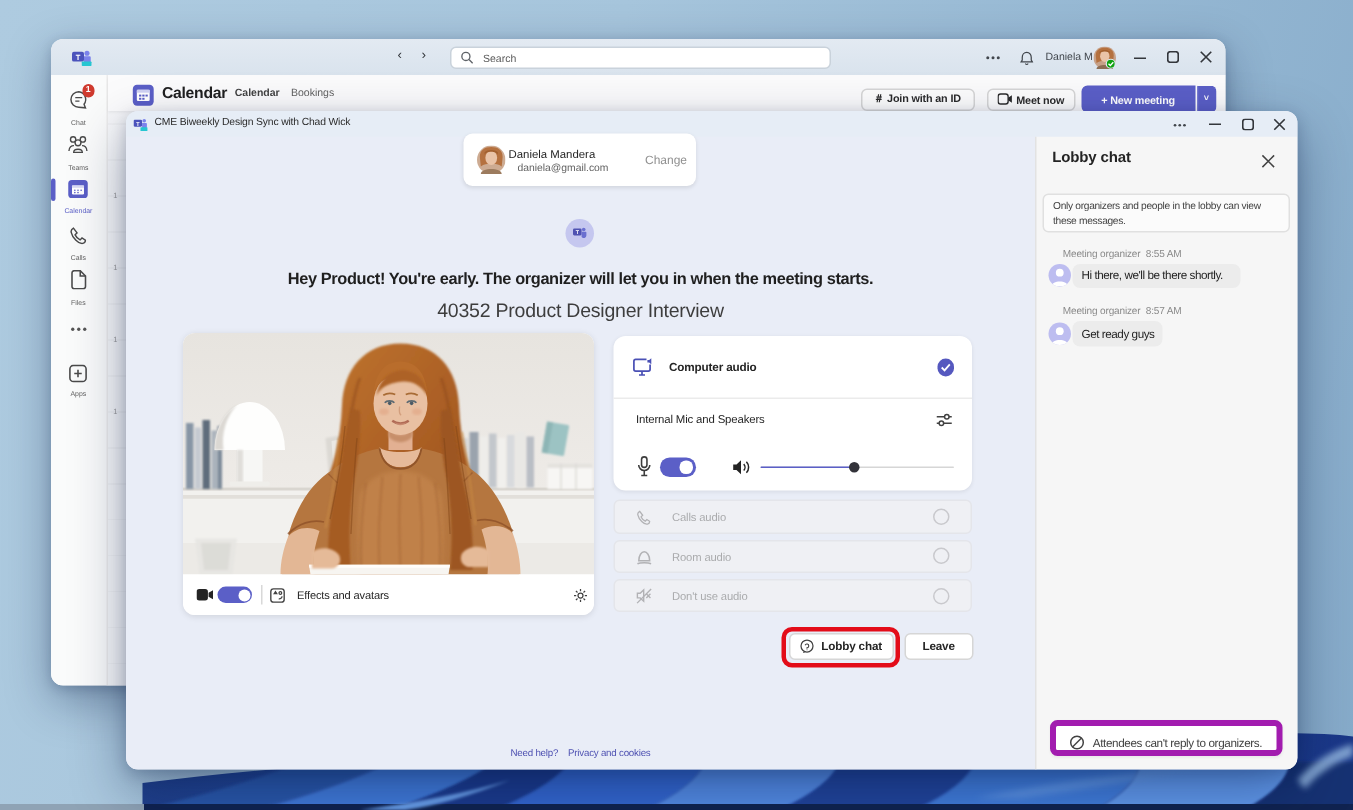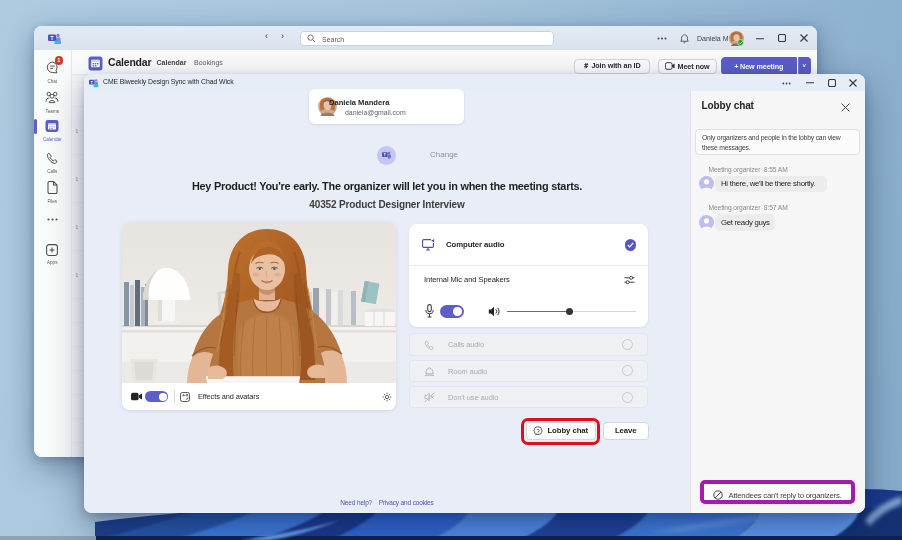--- a/index.html
+++ b/index.html
@@ -308,35 +308,35 @@
   </div>
 
   <div id="pcard">
     <svg class="abs" style="left:9px;top:8px" width="19" height="19" viewBox="0 0 15 15">
       <circle cx="7.5" cy="7.5" r="7.5" fill="#cdab92"></circle>
       <path d="M1.5 6 C1.5 2.5 4 0.8 7.5 0.8 C11 0.8 13.5 2.5 13.5 6 L13 11 C10 9 5 9 2 11 Z" fill="#b5713f"></path>
       <ellipse cx="7.5" cy="6.5" rx="3.1" ry="3.8" fill="#e9c3a7"></ellipse>
       <path d="M4 5 C4.5 2.8 10.5 2.8 11 5 L11 3.5 C9.5 2 5.5 2 4 3.5 Z" fill="#a2602f"></path>
       <path d="M2 15 C2 11.5 13 11.5 13 15 Z" fill="#9c7b5e"></path>
     </svg>
-    <span class="abs" style="left:20px;top:8.5px;font-size:7.6px;font-weight:700;color:#242424;">Daniela Mandera</span>
+    <span class="abs" style="left:30px;top:8.5px;font-size:7.6px;font-weight:400;color:#242424;">Daniela Mandera</span>
     <span class="abs" style="left:36px;top:19.5px;font-size:6.9px;color:#616161;">daniela@gmail.com</span>
-    <span class="abs" style="left:121px;top:12.5px;font-size:8px;color:#909090;margin-top:48px;">Change</span>
+    <span class="abs" style="left:121px;top:12.5px;font-size:8px;color:#909090;">Change</span>
   </div>
 
   <div class="abs" style="left:293px;top:72.5px;width:19px;height:19px;border-radius:50%;background:#c5c7ef;">
     <svg class="abs" style="left:4.5px;top:5px" width="10" height="9" viewBox="0 0 28 24">
       <rect x="0" y="3" width="16" height="13" rx="2.5" fill="#4f52b2"></rect>
       <circle cx="20" cy="5" r="3.4" fill="#6a6fd0"></circle>
       <path d="M16 9 h7.5 a1.5 1.5 0 0 1 1.5 1.5 V16 a5 5 0 0 1 -9 3 Z" fill="#6a6fd0"></path>
       <text x="8" y="13.5" font-size="10" font-weight="bold" fill="#fff" text-anchor="middle" font-family="Liberation Sans">T</text>
     </svg>
   </div>
   <div class="abs" style="left:0;top:106.5px;width:606px;text-align:center;font-size:10.9px;font-weight:700;color:#1f1f1f;letter-spacing:-0.25px;">Hey Product! You're early. The organizer will let you in when the meeting starts.</div>
-  <div class="abs" style="left:0;top:125.5px;width:606px;text-align:center;font-size:10px;font-weight:700;color:#3d3d3d;letter-spacing:-0.15px;">40352 Product Designer Interview</div>
+  <div class="abs" style="left:0;top:125.5px;width:606px;text-align:center;font-size:13px;font-weight:400;color:#3d3d3d;letter-spacing:-0.15px;">40352 Product Designer Interview</div>
 
   <div id="vidcard">
     <svg width="274" height="161" viewBox="0 0 274 161">
       <defs>
         <linearGradient id="wallg" x1="0" y1="0" x2="0" y2="1">
           <stop offset="0" stop-color="#e7e4df"></stop>
             <stop offset="0.55" stop-color="#edeae6"></stop>
             <stop offset="1" stop-color="#f1efeb"></stop>
         </linearGradient>
         <linearGradient id="hairg" x1="0" y1="0" x2="1" y2="1">

